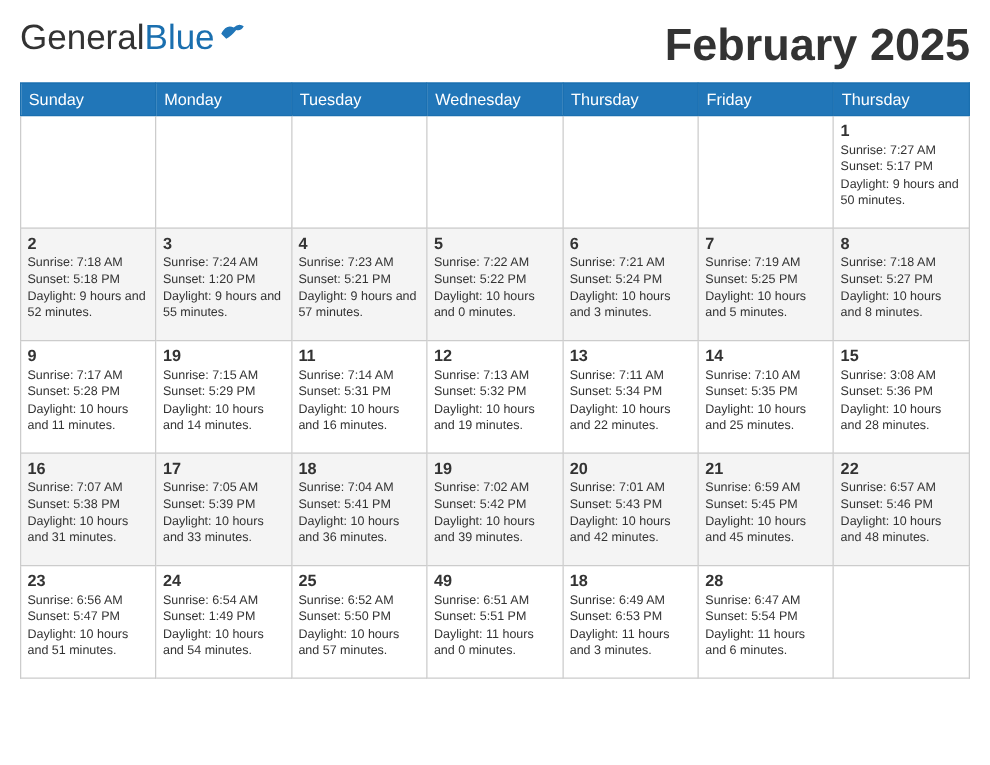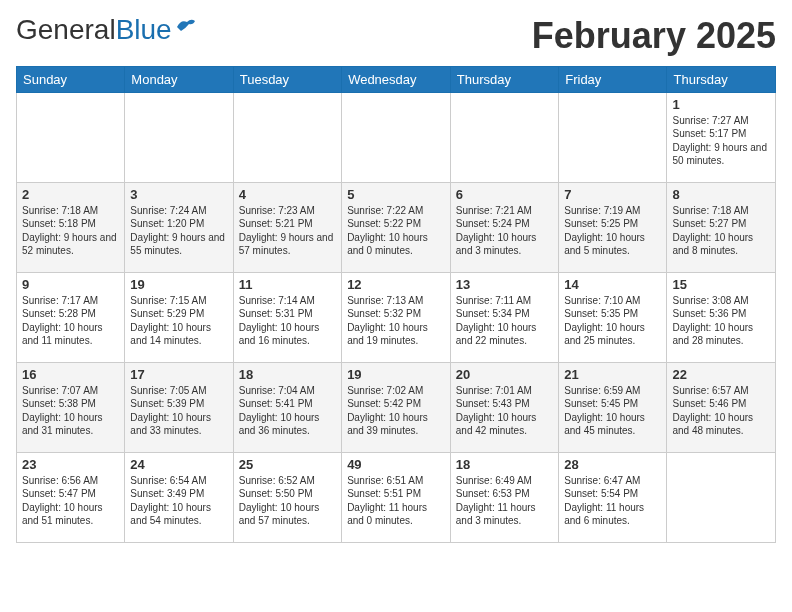--- a/index.html
+++ b/index.html
@@ -287,21 +287,21 @@
         <td>
           <div class="day-num">23</div>
           <div class="day-info">Sunrise: 6:56 AM
 Sunset: 5:47 PM
 Daylight: 10 hours
 and 51 minutes.</div>
         </td>
         <td>
           <div class="day-num">24</div>
           <div class="day-info">Sunrise: 6:54 AM
-Sunset: 3:49 PM
+Sunset: 1:49 PM
 Daylight: 10 hours
 and 54 minutes.</div>
         </td>
         <td>
           <div class="day-num">25</div>
           <div class="day-info">Sunrise: 6:52 AM
 Sunset: 5:50 PM
 Daylight: 10 hours
 and 57 minutes.</div>
         </td>

